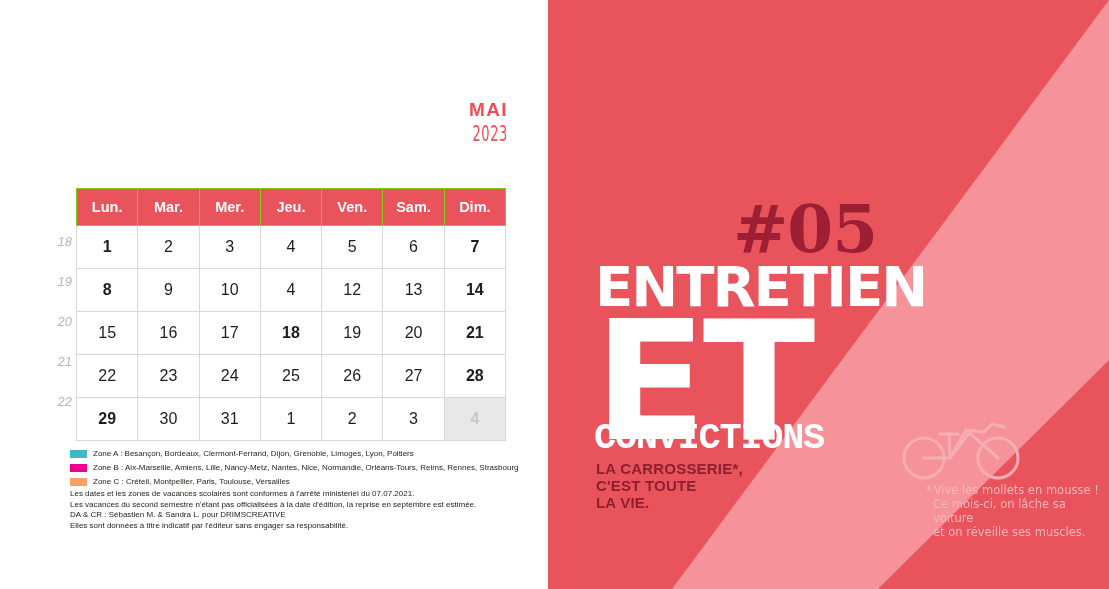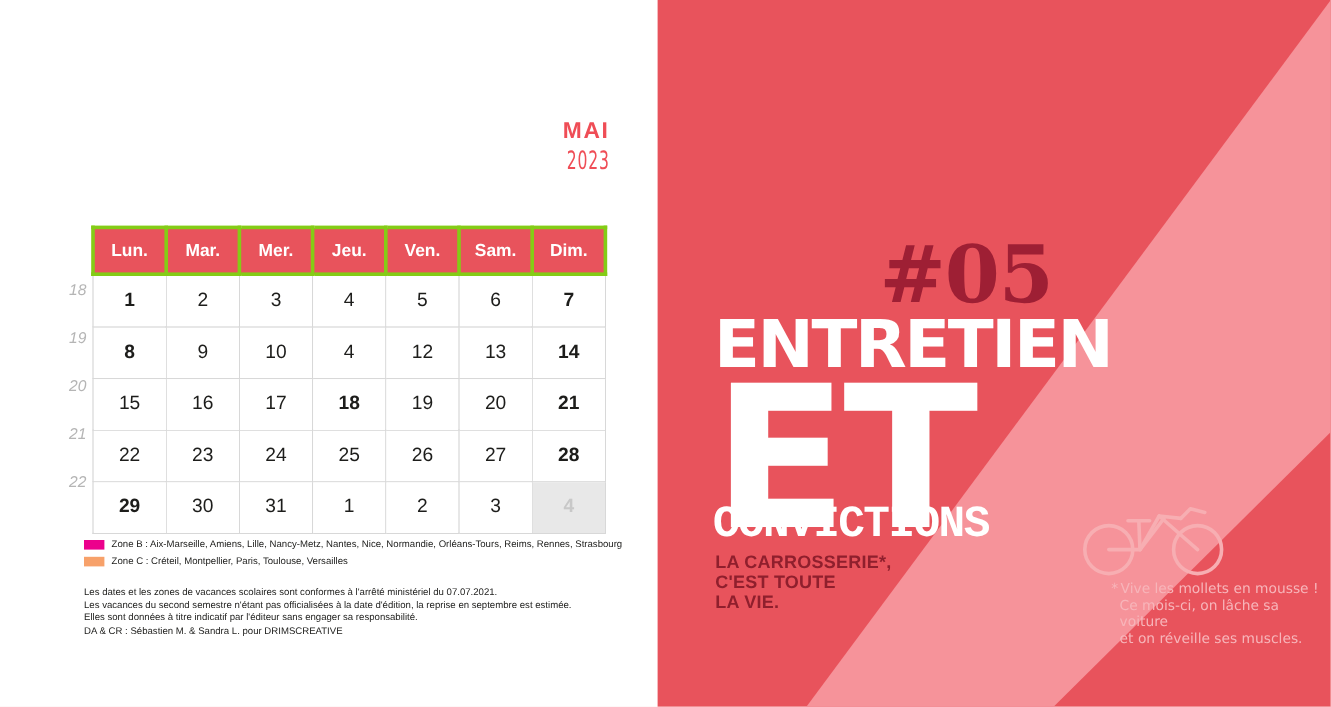--- a/index.html
+++ b/index.html
@@ -40,21 +40,21 @@
   table.cal{
     position:absolute;left:76px;top:188px;
     border-collapse:collapse;
     width:430px;
     table-layout:fixed;
   }
   table.cal th{
     background:#e8535c;color:#fff;
     font-size:14.5px;font-weight:700;
     height:34px;
-    border:3px solid #84cc16;
+    border:1px solid #84cc16;
     text-align:center;
   }
   table.cal td{
     height:40px;width:61px;
     text-align:center;vertical-align:middle;
     font-size:16px;color:#1d1d1b;
     border:1px solid #d8d8d8;
     background:#fff;
     position:relative;
   }
@@ -203,35 +203,39 @@
           <td>31</td>
           <td class="out">1</td>
           <td class="out">2</td>
           <td class="out">3</td>
           <td class="out sun">4</td>
         </tr>
       </tbody>
     </table>
 
     <div class="legend">
+      <div class="lrow">
+        <span class="sw" style="background:#3fb8c8"></span>
+        <span class="ltxt">Zone A : Besançon, Bordeaux, Clermont-Ferrand, Dijon, Grenoble, Limoges, Lyon, Poitiers</span>
+      </div>
       <div class="lrow">
         <span class="sw" style="background:#ec008c"></span>
         <span class="ltxt">Zone B : Aix-Marseille, Amiens, Lille, Nancy-Metz, Nantes, Nice, Normandie, Orléans-Tours, Reims, Rennes, Strasbourg</span>
       </div>
       <div class="lrow">
         <span class="sw" style="background:#f7a16a"></span>
         <span class="ltxt">Zone C : Créteil, Montpellier, Paris, Toulouse, Versailles</span>
       </div>
     </div>
 
     <div class="disclaimer">
       <div>Les dates et les zones de vacances scolaires sont conformes à l'arrêté ministériel du 07.07.2021.</div>
       <div>Les vacances du second semestre n'étant pas officialisées à la date d'édition, la reprise en septembre est estimée.</div>
+      <div>DA &amp; CR : Sébastien M. &amp; Sandra L. pour DRIMSCREATIVE</div>
       <div>Elles sont données à titre indicatif par l'éditeur sans engager sa responsabilité.</div>
-      <div>DA &amp; CR : Sébastien M. &amp; Sandra L. pour DRIMSCREATIVE</div>
     </div>
   </div>
 
   <div class="right">
     <div class="diag"></div>
 
     <div class="num">#05</div>
     <div class="word w-entretien">ENTRETIEN</div>
     <div class="word w-et">ET</div>
     <div class="word w-convictions">CONVICTIONS</div>

